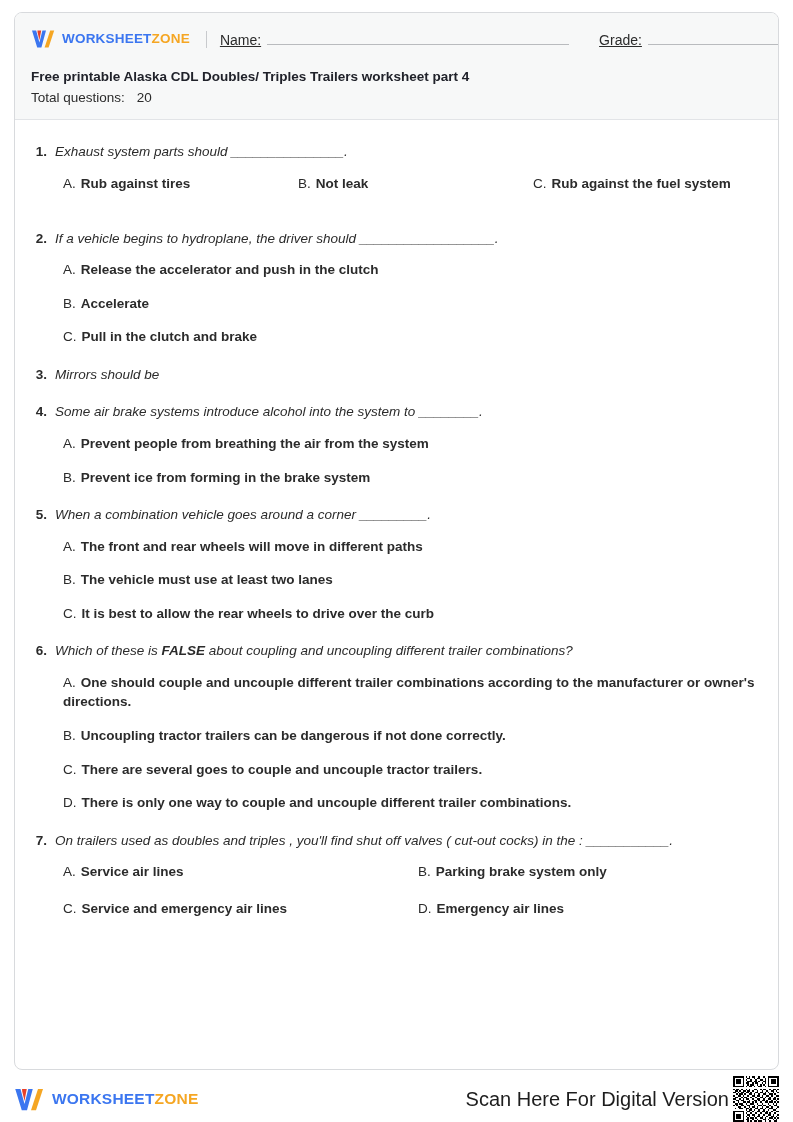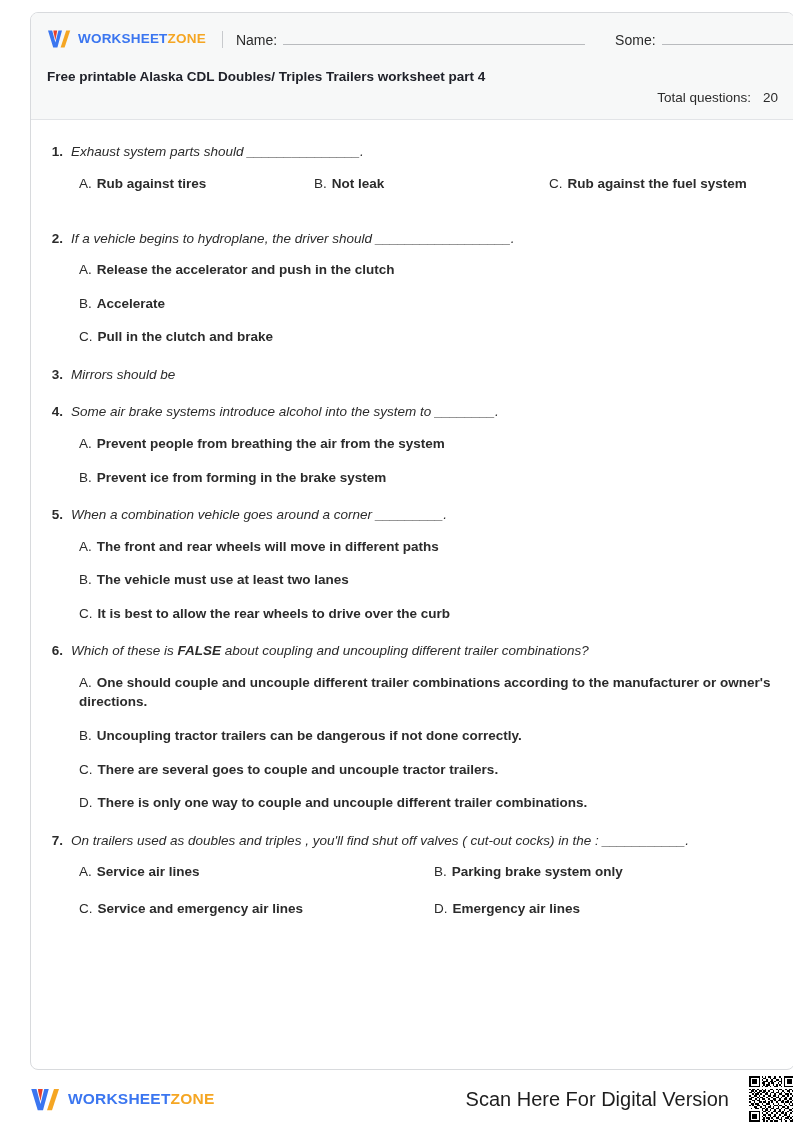--- a/index.html
+++ b/index.html
@@ -15,21 +15,20 @@
     position: relative;
     overflow: hidden;
   }
 
   .page {
     position: absolute;
     left: 0; top: 0;
     width: 668px;
     height: 1122px;
     box-sizing: border-box;
-    margin-left: 16px;
   }
 
   
   .card {
     position: absolute;
     left: 14px;
     top: 12px;
     width: 765px;
     height: 1058px;
     box-sizing: border-box;
@@ -77,20 +76,21 @@
     height: 17px;
     background: #c8cacd;
     margin: 0 13px 0 16px;
     flex: 0 0 auto;
   }
 
   .field {
     display: flex;
     align-items: baseline;
     flex: 0 0 auto;
+    text-decoration: underline;
   }
   .field-label {
     font-size: 14px;
     color: #2b2b2b;
     white-space: nowrap;
   }
   .field-line {
     border-bottom: 1px solid #b9bbbe;
     height: 13px;
     margin-left: 6px;
@@ -104,21 +104,20 @@
     font-size: 13.5px;
     font-weight: bold;
     color: #20222a;
     line-height: 1.35;
   }
   .header-sub {
     margin-top: 3px;
     font-size: 13.5px;
     color: #2b2b2b;
     line-height: 1.35;
-    text-align: right;
   }
   .header-sub .count { padding-left: 12px; }
 
   
   .questions {
     padding: 22px 18px 10px 18px;
   }
 
   .question {
     margin-bottom: 18px;
@@ -193,21 +192,21 @@
   }
   .footer-logo .logo-word { font-size: 15.5px; }
 
   .footer-right {
     position: absolute;
     right: 0;
     top: 0;
     height: 42px;
     display: flex;
     align-items: center;
-    gap: 20px;
+    gap: 4px;
   }
   .scan-text {
     font-size: 20px;
     color: #1d1d1d;
     white-space: nowrap;
   }
   .qr {
     width: 46px;
     height: 46px;
     flex: 0 0 auto;
@@ -236,21 +235,21 @@
         </div>
 
         <div class="logo-divider"></div>
 
         <div class="field field-name">
           <span class="field-label">Name:</span>
           <span class="field-line"></span>
         </div>
 
         <div class="field field-grade">
-          <span class="field-label">Some:</span>
+          <span class="field-label">Grade:</span>
           <span class="field-line"></span>
         </div>
       </div>
 
       <div class="header-title">Free printable Alaska CDL Doubles/ Triples Trailers worksheet part 4</div>
       <div class="header-sub"><span>Total questions:</span><span class="count">20</span></div>
     </div>
 
     <div class="questions" id="questions-container">
         <div class="question">

